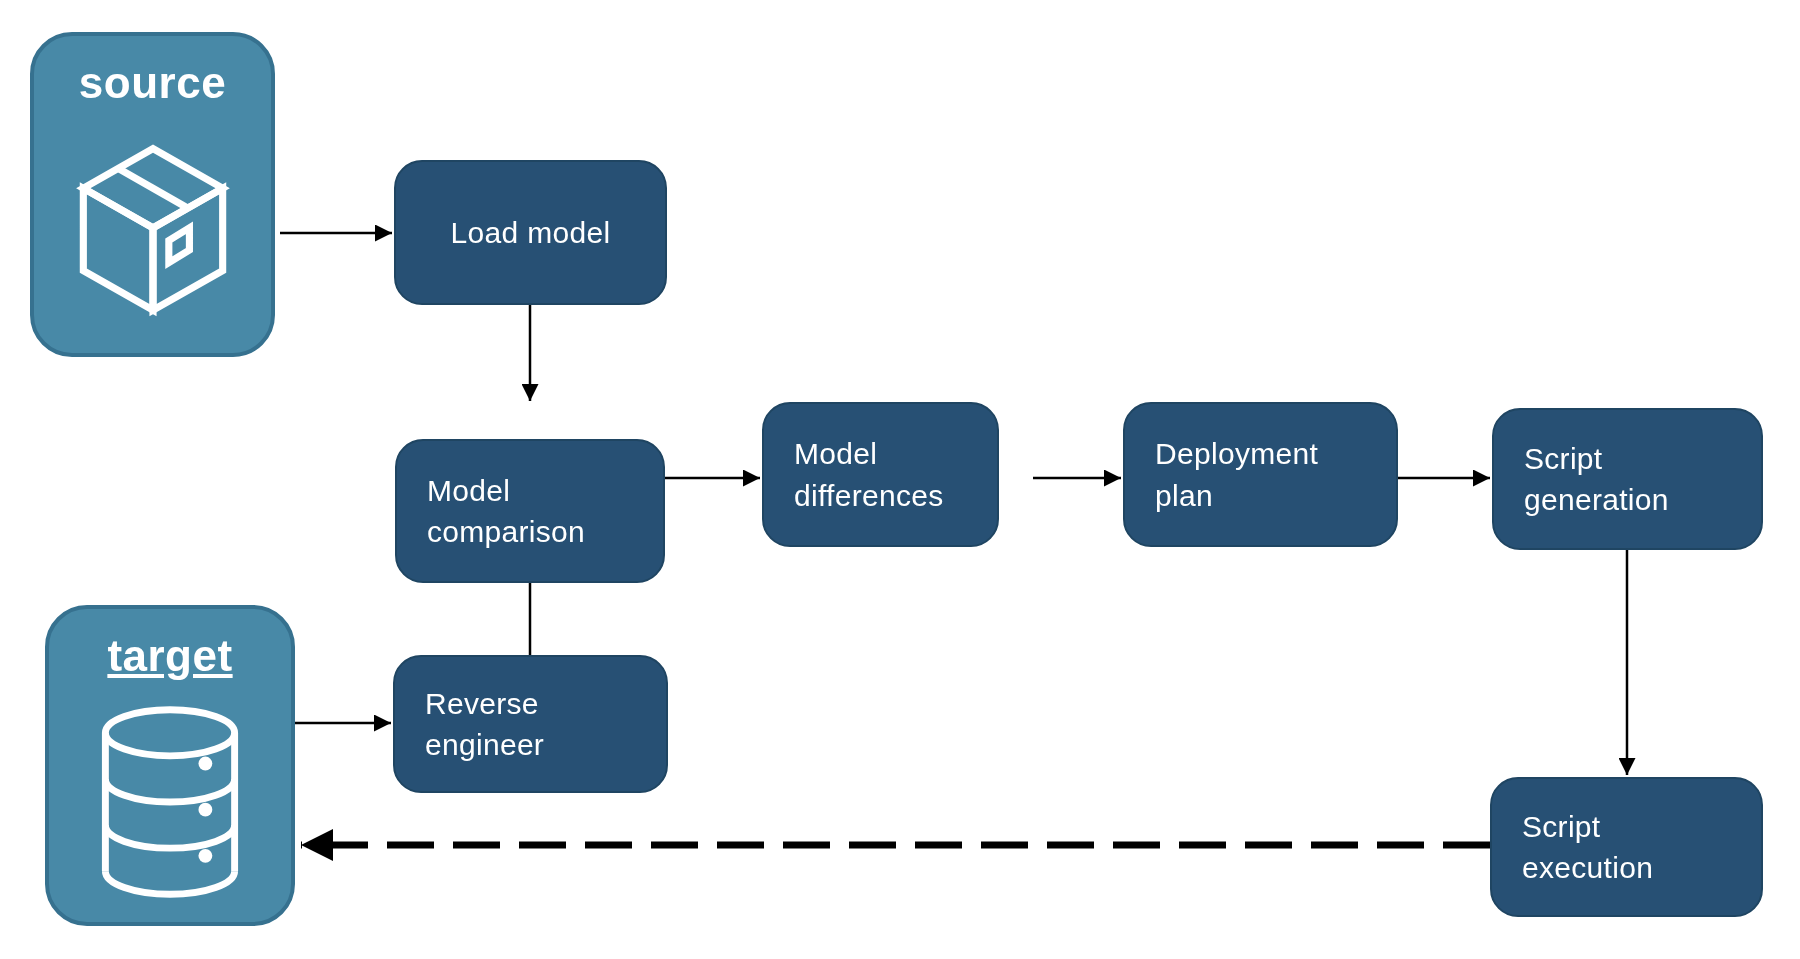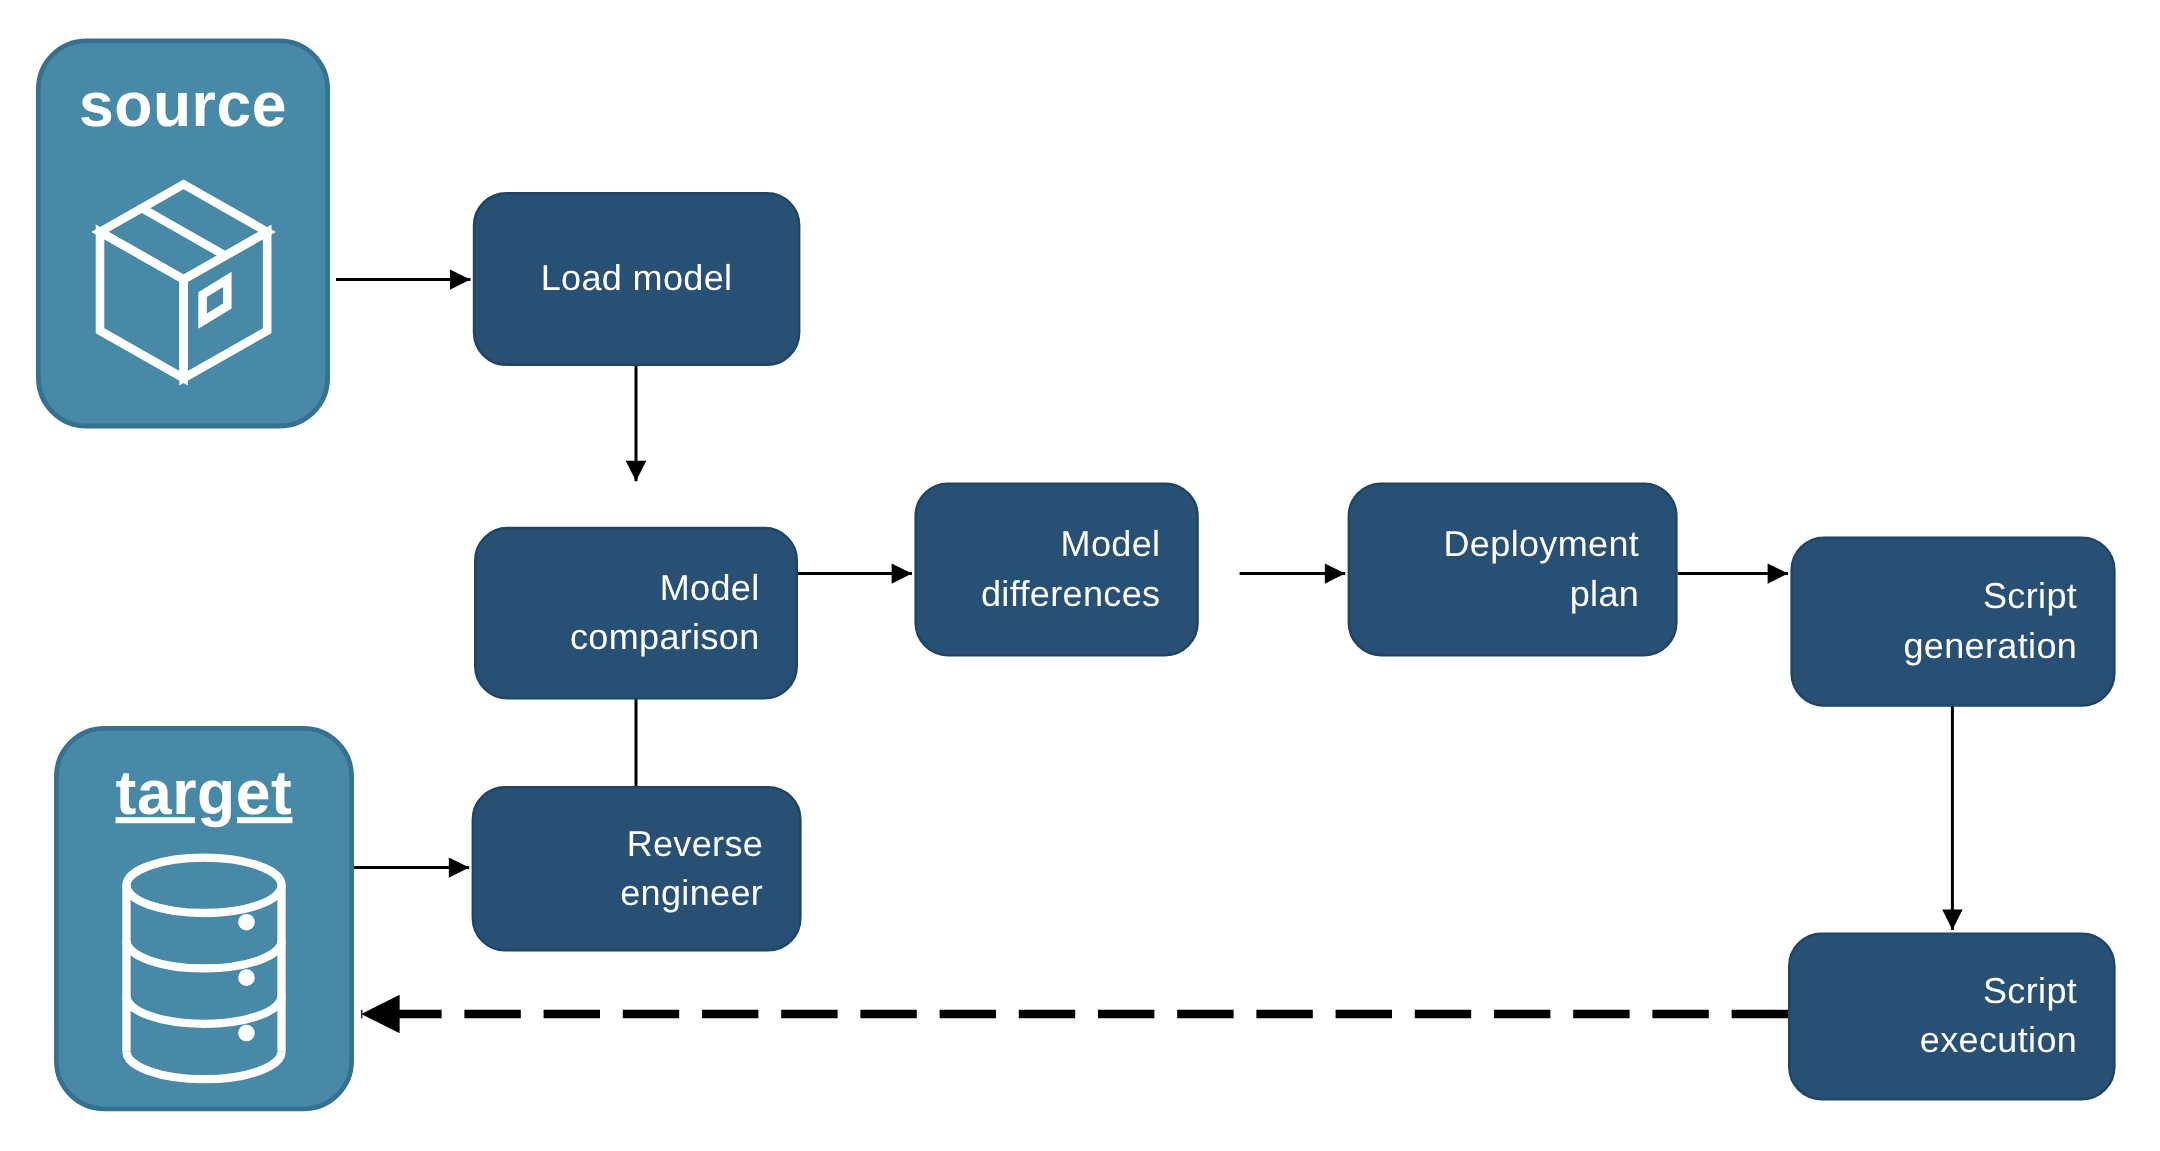--- a/index.html
+++ b/index.html
@@ -19,21 +19,21 @@
     background: var(--endpoint-fill, #4889A7);
     border: 4px solid var(--endpoint-border, #36718F);
     border-radius: 42px;
     box-sizing: border-box;
     color: var(--label-color, #fff);
     display: flex;
     flex-direction: column;
     align-items: center;
   }
   .endpoint .ep-title {
-    font-size: 52px;
+    font-size: 44px;
     font-weight: bold;
     letter-spacing: 0.5px;
     margin-top: 22px;
   }
   .endpoint .ep-icon {
     flex: 1;
     display: flex;
     align-items: center;
     justify-content: center;
     width: 100%;
@@ -45,31 +45,31 @@
   .process {
     position: absolute;
     background: var(--process-fill, #275074);
     border: 2px solid var(--process-border, #1F4562);
     border-radius: 28px;
     box-sizing: border-box;
     color: var(--label-color, #fff);
     display: flex;
     align-items: center;
     justify-content: center;
-    text-align: right;
+    text-align: left;
     font-size: 30px;
     letter-spacing: 0.3px;
     line-height: 1.38;
     padding: 16px 30px;
   }
   #node-load-model        { left: 394px;  top: 160px; width: 273px; height: 145px; }
   #node-model-comparison  { left: 395px;  top: 403px; width: 270px; height: 144px; margin-top: 36px; }
   #node-model-differences { left: 762px;  top: 402px; width: 237px; height: 145px; }
   #node-deployment-plan   { left: 1123px; top: 402px; width: 275px; height: 145px; }
-  #node-script-generation { left: 1492px; top: 408px; width: 271px; height: 142px; margin-top: 39px; }
+  #node-script-generation { left: 1492px; top: 408px; width: 271px; height: 142px; }
   #node-reverse-engineer  { left: 393px;  top: 655px; width: 275px; height: 138px; }
   #node-script-execution  { left: 1490px; top: 777px; width: 273px; height: 140px; }
 
   
   .edges-svg {
     position: absolute;
     left: 0; top: 0;
     width: 1800px;
     height: 959px;
     pointer-events: none;

